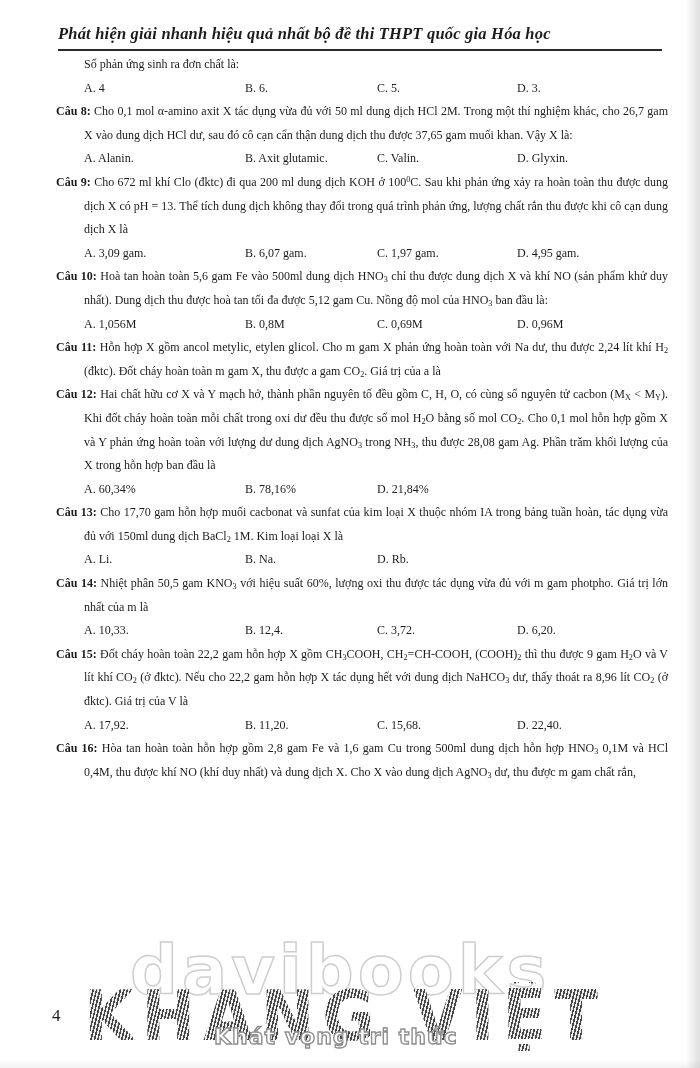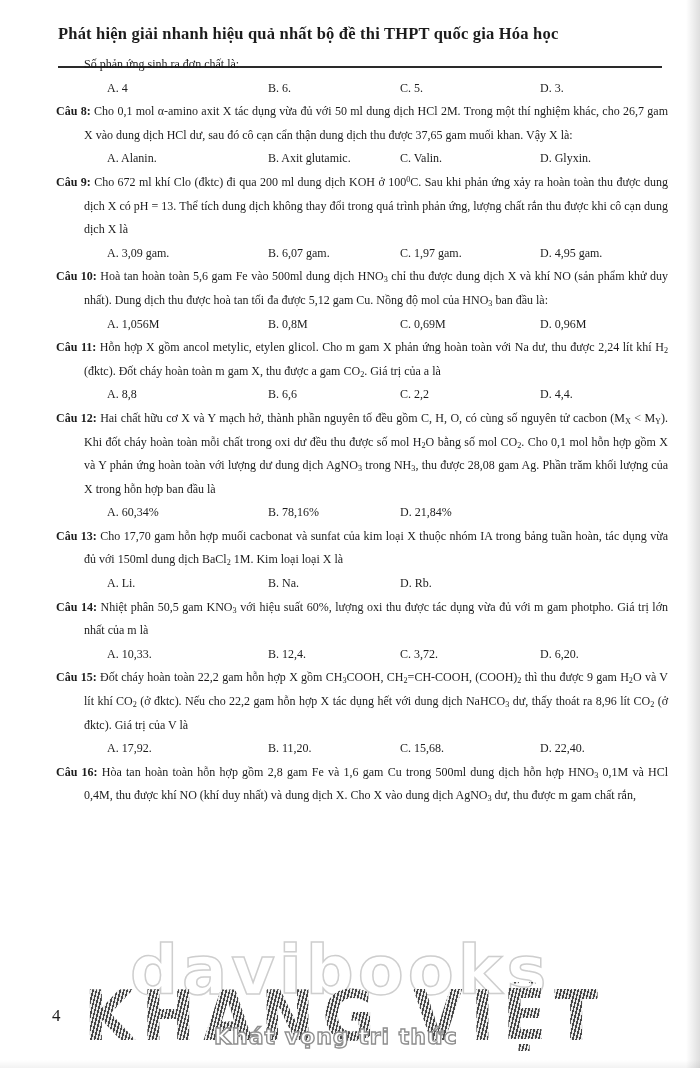--- a/index.html
+++ b/index.html
@@ -3,35 +3,35 @@
 <meta charset="utf-8">
 <style>
   html,body{margin:0;padding:0;background:#fff;}
   .page{
     position:relative;width:700px;height:1068px;background:#fff;overflow:hidden;
     font-family:"Liberation Serif", serif;color:#1c1c1c;
   }
   
   .header{
     position:absolute;left:58px;top:24px;width:604px;
-    font-size:16.5px;font-weight:bold;
-    padding-bottom:22px;border-bottom:2.5px solid #2a2a2a;
+    font-size:16.5px;font-weight:bold;font-style:italic;
+    padding-bottom:5px;border-bottom:2.5px solid #2a2a2a;
     letter-spacing:.2px;
   }
   
   .content{
     position:absolute;left:56px;top:53px;width:612px;z-index:3;
     font-size:12px;line-height:23.6px;
   }
   .q-block{margin:0;}
   .q-body{text-align:justify;padding-left:28px;text-indent:-28px;}
   .q-body.no-label{text-indent:0;}
   .q-label{font-weight:bold;}
   .opts{display:grid;grid-template-columns:161px 132px 140px auto;padding-left:28px;}
-  .opts span{white-space:nowrap;margin-left:23px;}
+  .opts span{white-space:nowrap;}
   sub,sup{line-height:0;font-size:68%;}
   sub{vertical-align:-0.25em;}
   sup{vertical-align:0.5em;}
   
   .page-number{position:absolute;left:52px;top:1006px;font-size:17px;z-index:3;}
   .wm-site{
     position:absolute;left:130px;top:938px;z-index:0;
     font-family:"DejaVu Sans", sans-serif;font-weight:bold;
     font-size:67px;letter-spacing:4px;line-height:1;
     color:transparent;-webkit-text-stroke:1.5px #c9c9c9;
@@ -98,26 +98,20 @@
         <div class="q-body"><span class="q-label">Câu 10:</span> Hoà tan hoàn toàn 5,6 gam Fe vào 500ml dung dịch HNO<sub>3</sub> chỉ thu được dung dịch X và khí NO (sản phẩm khử duy nhất). Dung dịch thu được hoà tan tối đa được 5,12 gam Cu. Nồng độ mol của HNO<sub>3</sub> ban đầu là:</div>
         <div class="opts">
           <span>A. 1,056M</span>
           <span>B. 0,8M</span>
           <span>C. 0,69M</span>
           <span>D. 0,96M</span>
         </div>
       </div>
       <div class="q-block">
         <div class="q-body"><span class="q-label">Câu 11:</span> Hỗn hợp X gồm ancol metylic, etylen glicol. Cho m gam X phản ứng hoàn toàn với Na dư, thu được 2,24 lít khí H<sub>2</sub> (đktc). Đốt cháy hoàn toàn m gam X, thu được a gam CO<sub>2</sub>. Giá trị của a là</div>
-        <div class="opts">
-          <span>A. 8,8</span>
-          <span>B. 6,6</span>
-          <span>C. 2,2</span>
-          <span>D. 4,4.</span>
-        </div>
       </div>
       <div class="q-block">
         <div class="q-body"><span class="q-label">Câu 12:</span> Hai chất hữu cơ X và Y mạch hở, thành phần nguyên tố đều gồm C, H, O, có cùng số nguyên tử cacbon (M<sub>X</sub> &lt; M<sub>Y</sub>). Khi đốt cháy hoàn toàn mỗi chất trong oxi dư đều thu được số mol H<sub>2</sub>O bằng số mol CO<sub>2</sub>. Cho 0,1 mol hỗn hợp gồm X và Y phản ứng hoàn toàn với lượng dư dung dịch AgNO<sub>3</sub> trong NH<sub>3</sub>, thu được 28,08 gam Ag. Phần trăm khối lượng của X trong hỗn hợp ban đầu là</div>
         <div class="opts">
           <span>A. 60,34%</span>
           <span>B. 78,16%</span>
           <span>D. 21,84%</span>
         </div>
       </div>
       <div class="q-block">

